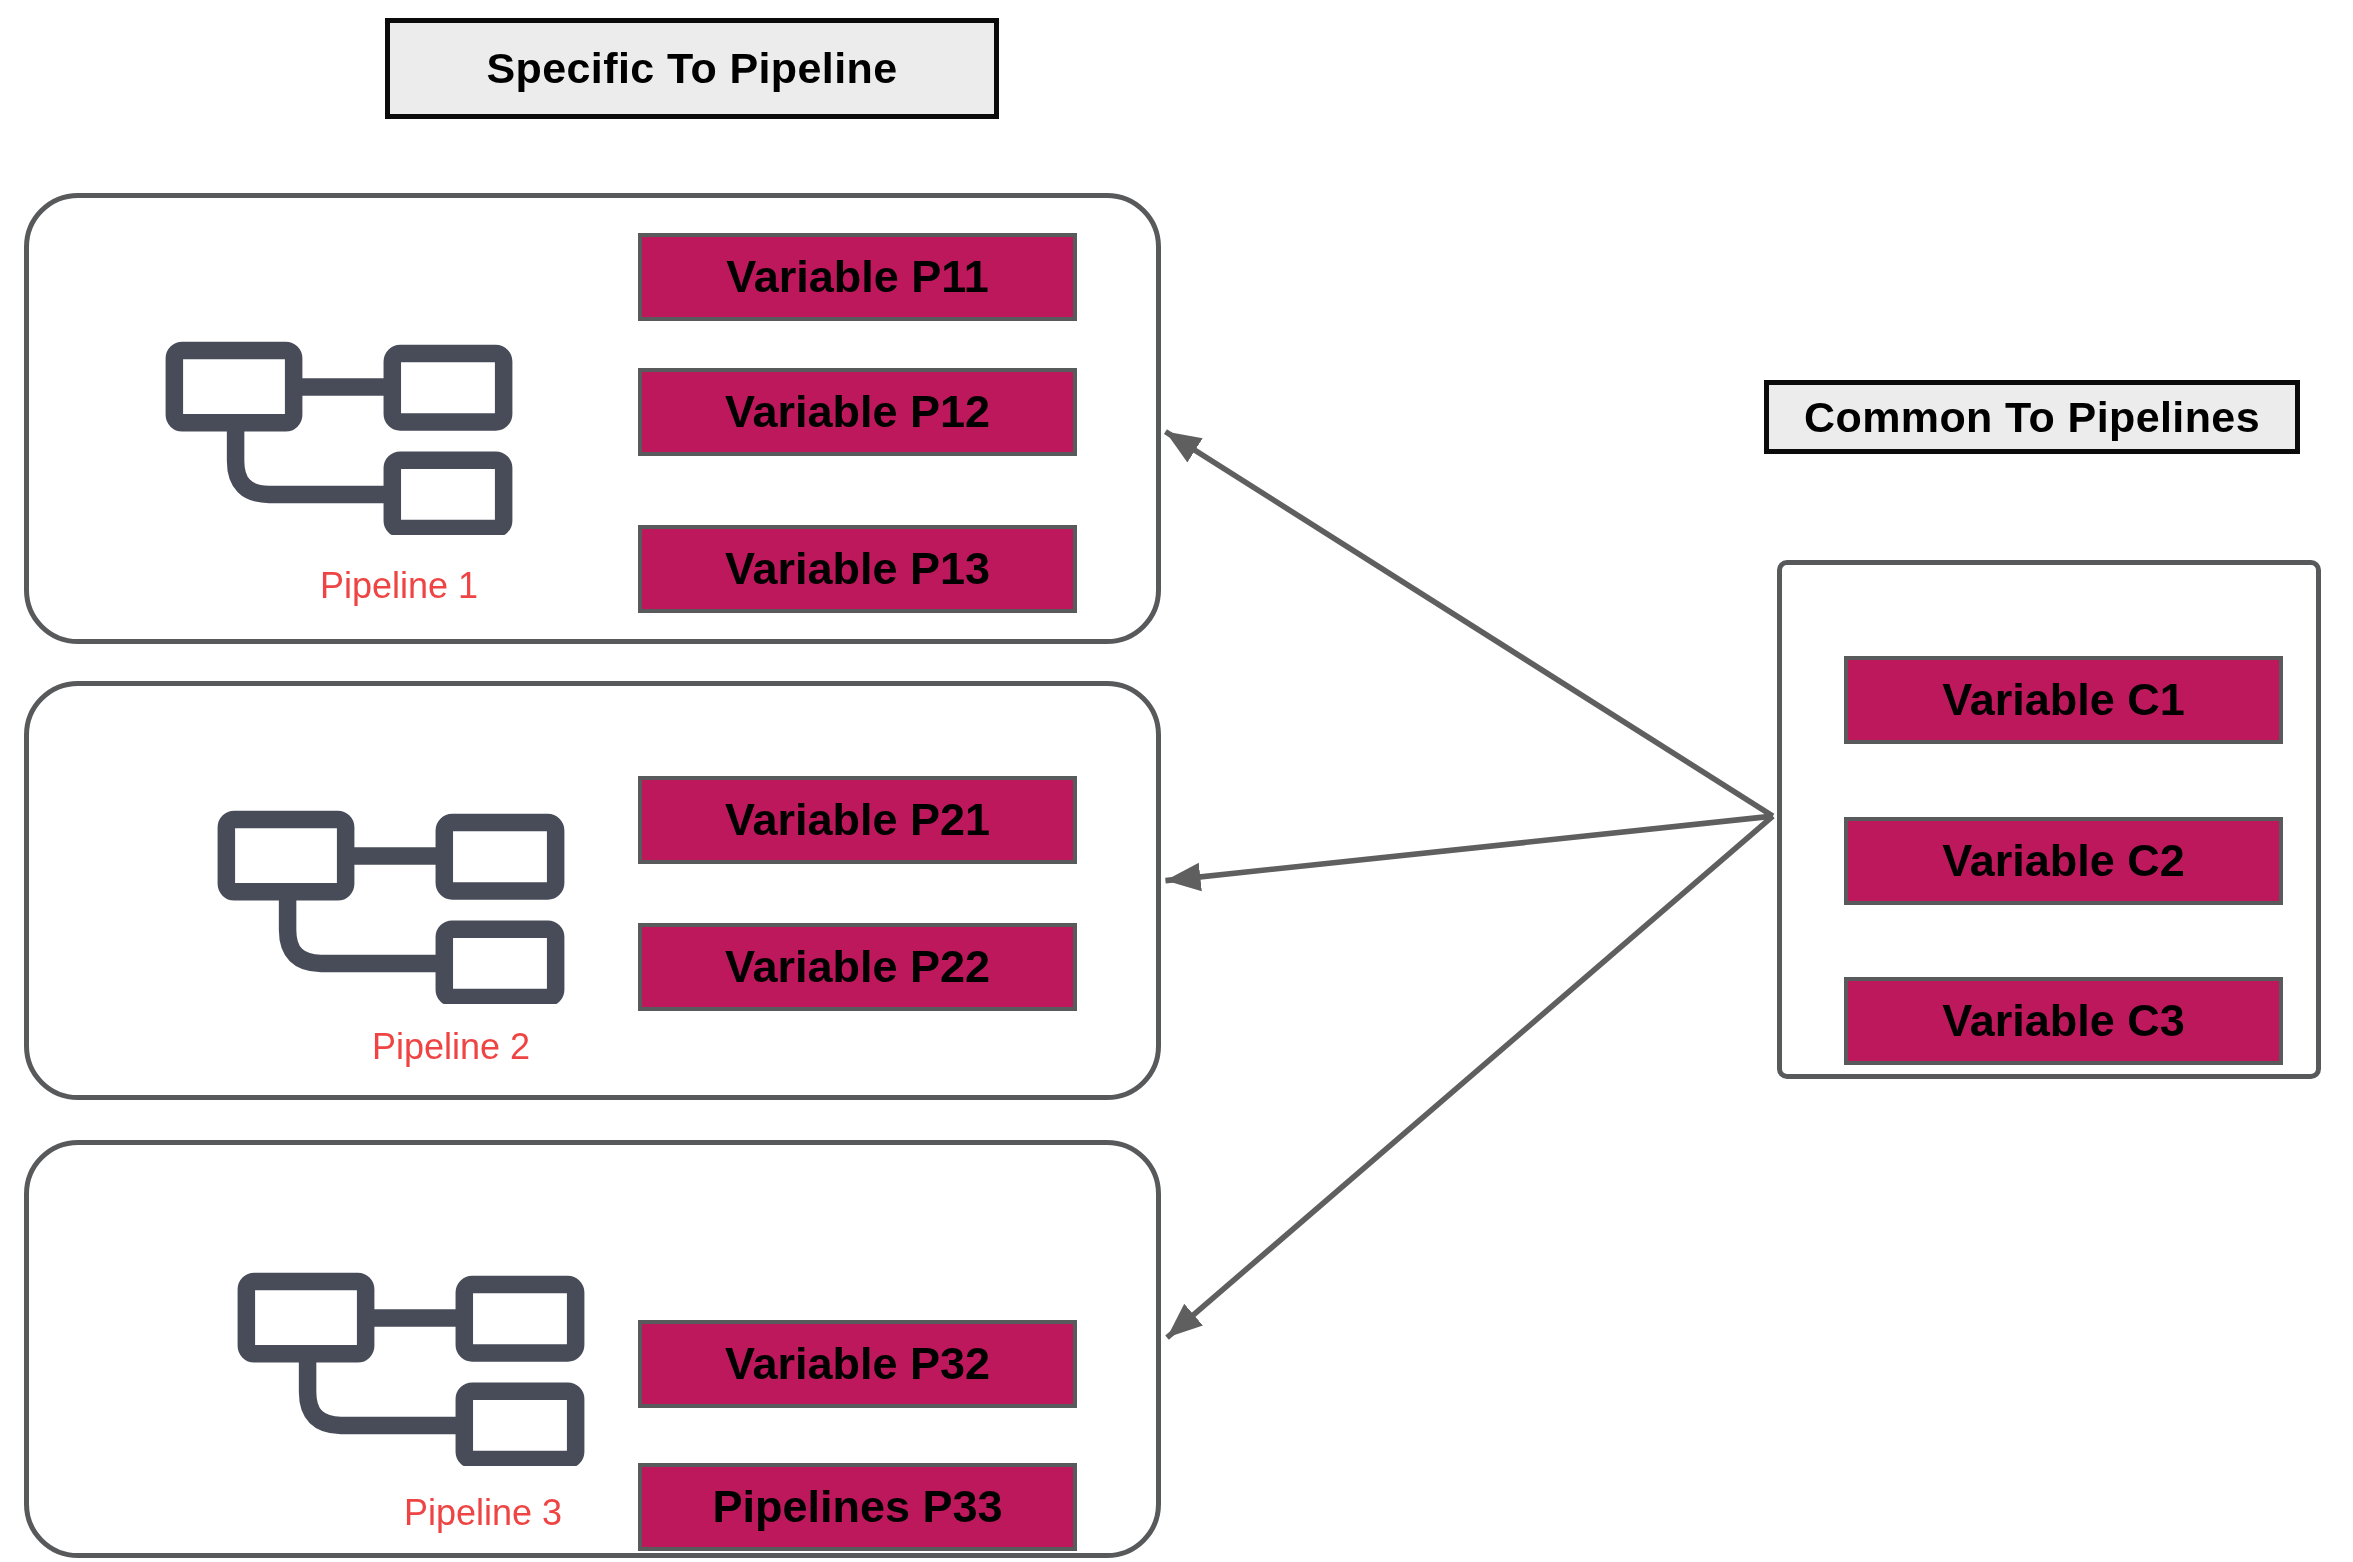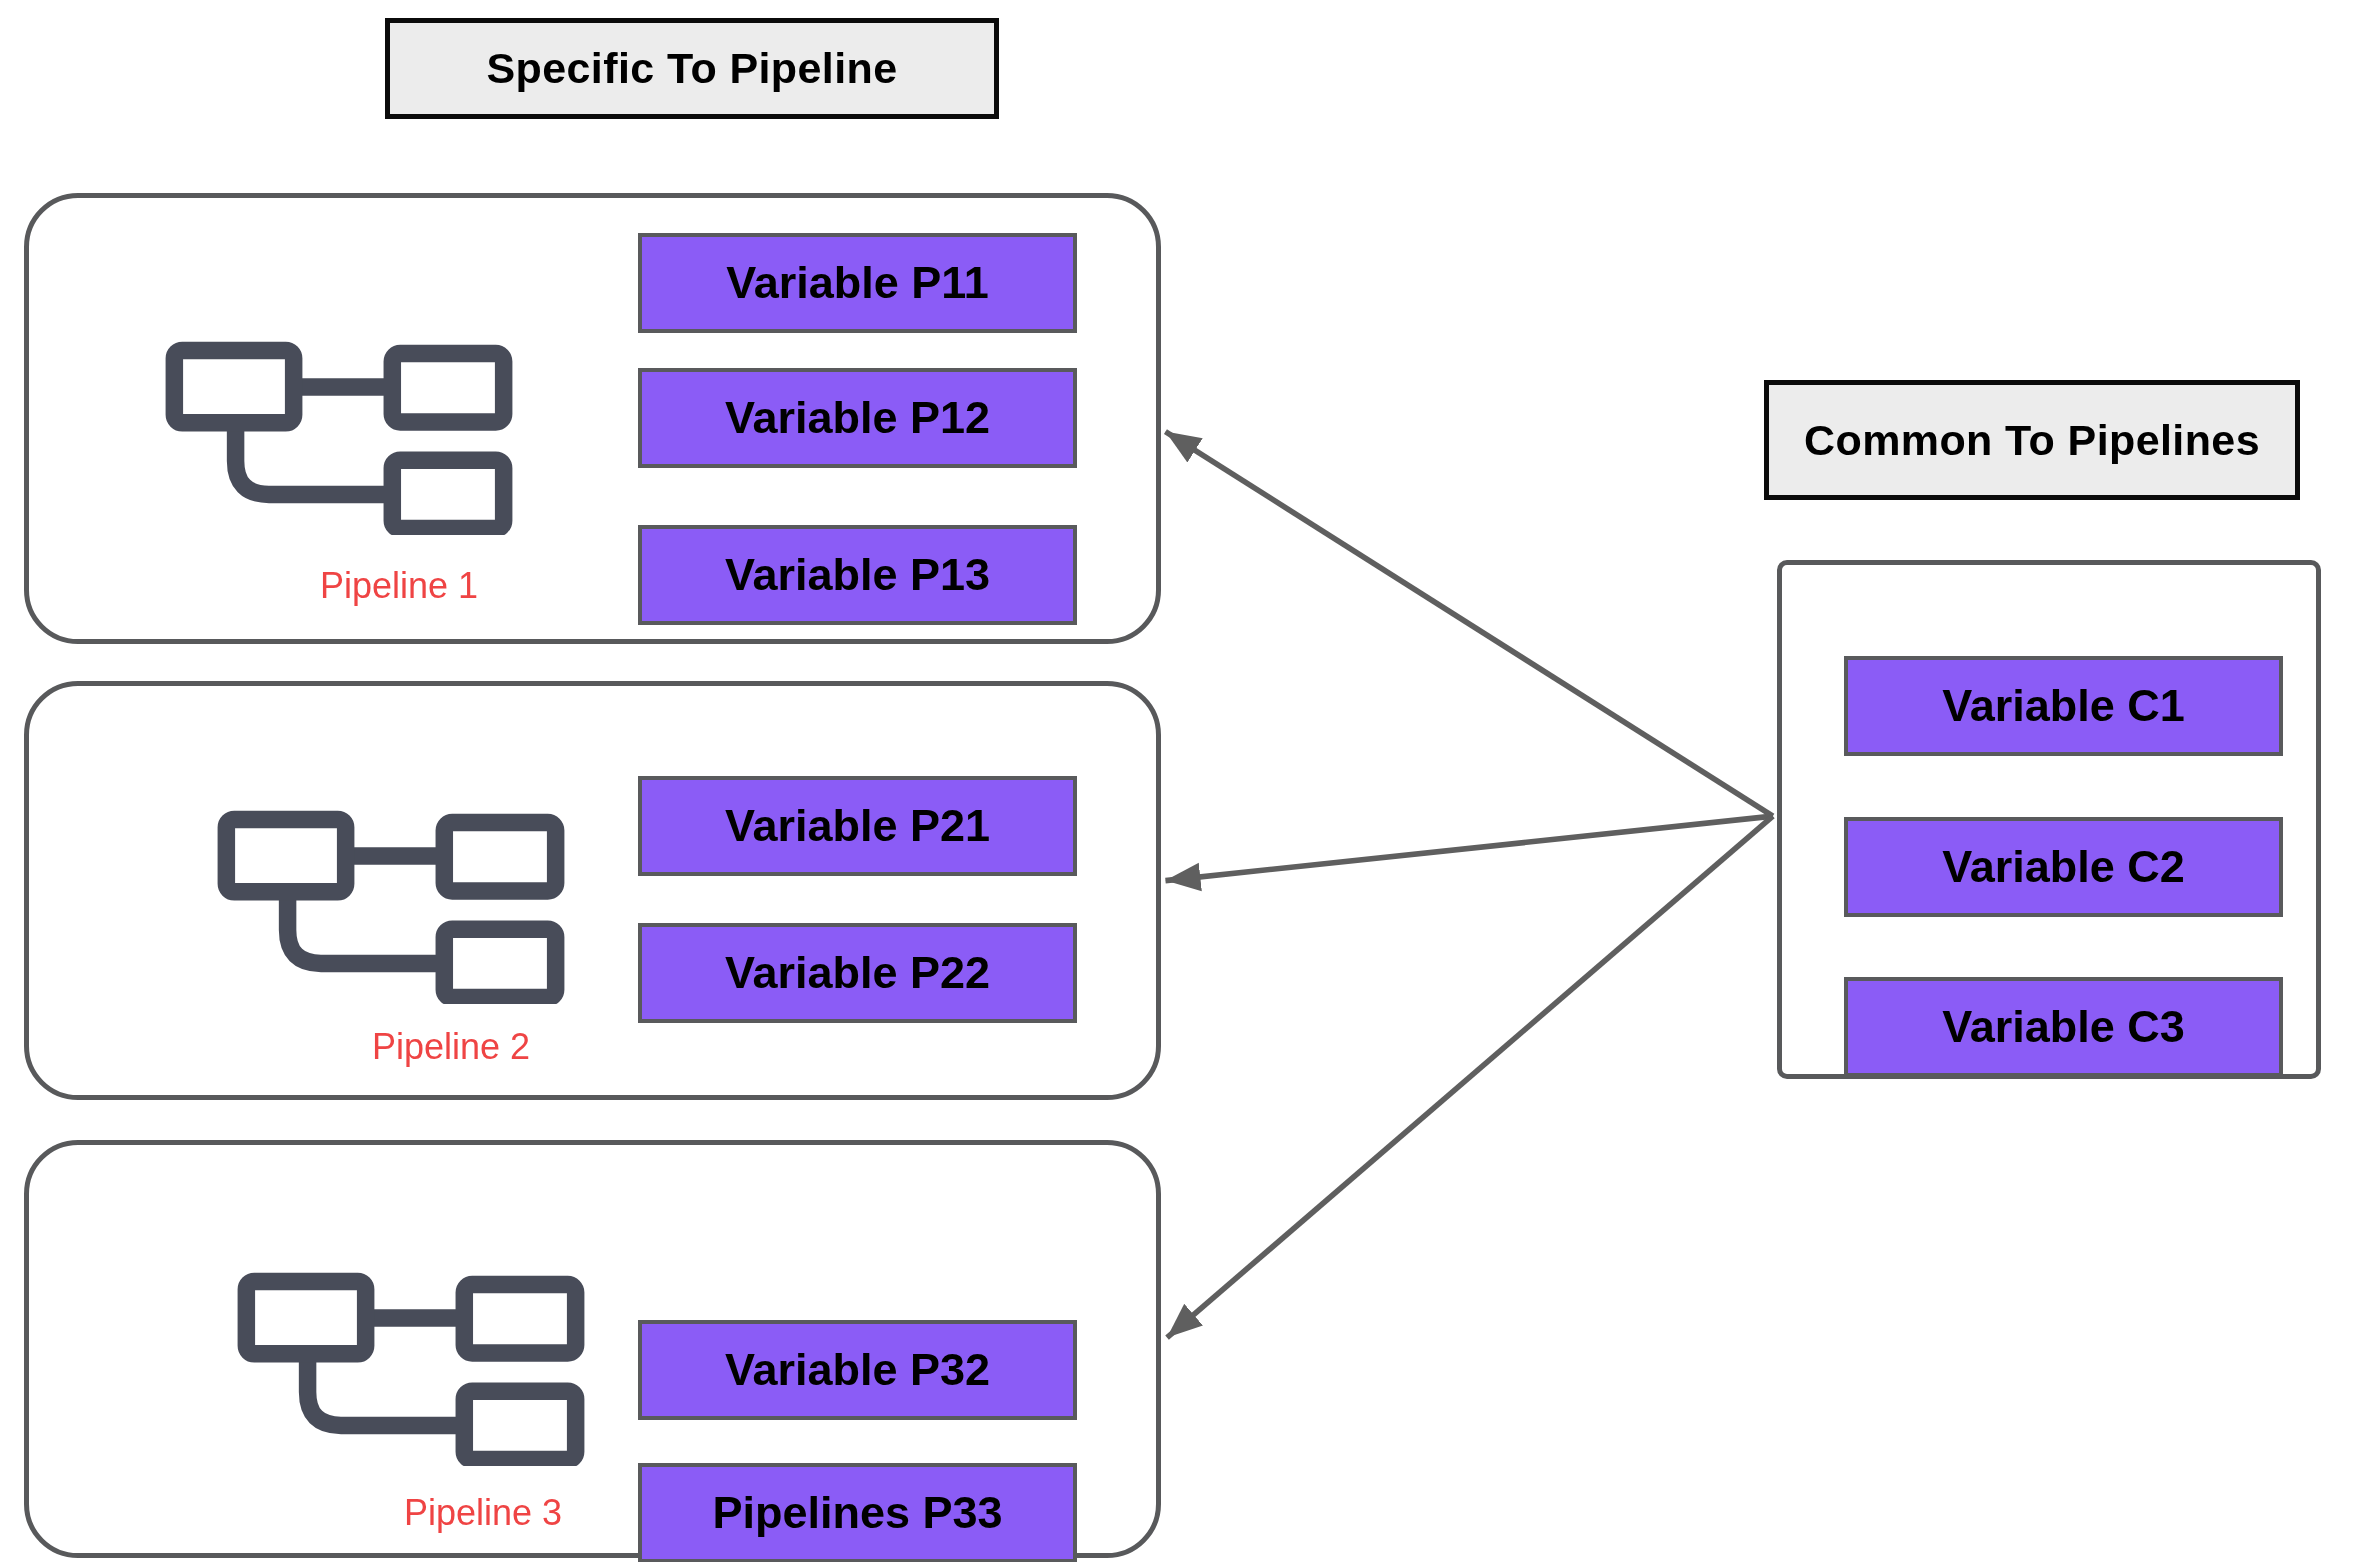--- a/index.html
+++ b/index.html
@@ -54,22 +54,22 @@
     height: 519px;
     background: #ffffff;
     border: 5.6px solid #58595b;
     border-radius: 10px;
     box-sizing: border-box;
     text-decoration: underline;
   }
   .var-box {
     position: absolute;
     width: 439px;
-    height: 100px;
-    background: #8b5cf6;
+    height: 88px;
+    background: #be185d;
     border: 4.8px solid #595a5c;
     display: flex;
     align-items: center;
     justify-content: center;
     font-weight: 700;
     font-size: 45px;
     color: #000000;
     box-sizing: border-box;
   }
   .pipeline-var { left: 609px; }
@@ -101,21 +101,21 @@
     </defs>
     <g stroke="#5f5f5f" stroke-width="7">
       <line x1="2227" y1="1025" x2="1464" y2="542" marker-end="url(#ah)"></line>
       <line x1="2227" y1="1025" x2="1464" y2="1106" marker-end="url(#ah)"></line>
       <line x1="2227" y1="1025" x2="1466" y2="1680" marker-end="url(#ah)"></line>
     </g>
   </svg>
 
   <div class="title-box" style="left:385px; top:17.5px; width:614px; height:101px;">Specific To Pipeline</div>
 
-  <div class="title-box" style="left:1764px; top:380px; width:536px; height:120px;">Common To Pipelines</div>
+  <div class="title-box" style="left:1764px; top:380px; width:536px; height:74px;">Common To Pipelines</div>
 
   <div class="pipeline-box" style="top:193px; height:451px;">
     <svg class="pipeline-icon" style="left:135px; top:142px;" viewBox="0 0 440 245" xmlns="http://www.w3.org/2000/svg">
       <g stroke="#484c59" stroke-width="22" fill="none">
         <path d="M90 104 V152 Q90 194 132 194 H287"></path>
         <line x1="163" y1="59" x2="287" y2="59"></line>
       </g>
       <g stroke="#484c59" stroke-width="22" fill="#ffffff">
         <rect x="13" y="13" width="150" height="91" rx="10"></rect>
         <rect x="287" y="17" width="140" height="86" rx="10"></rect>

